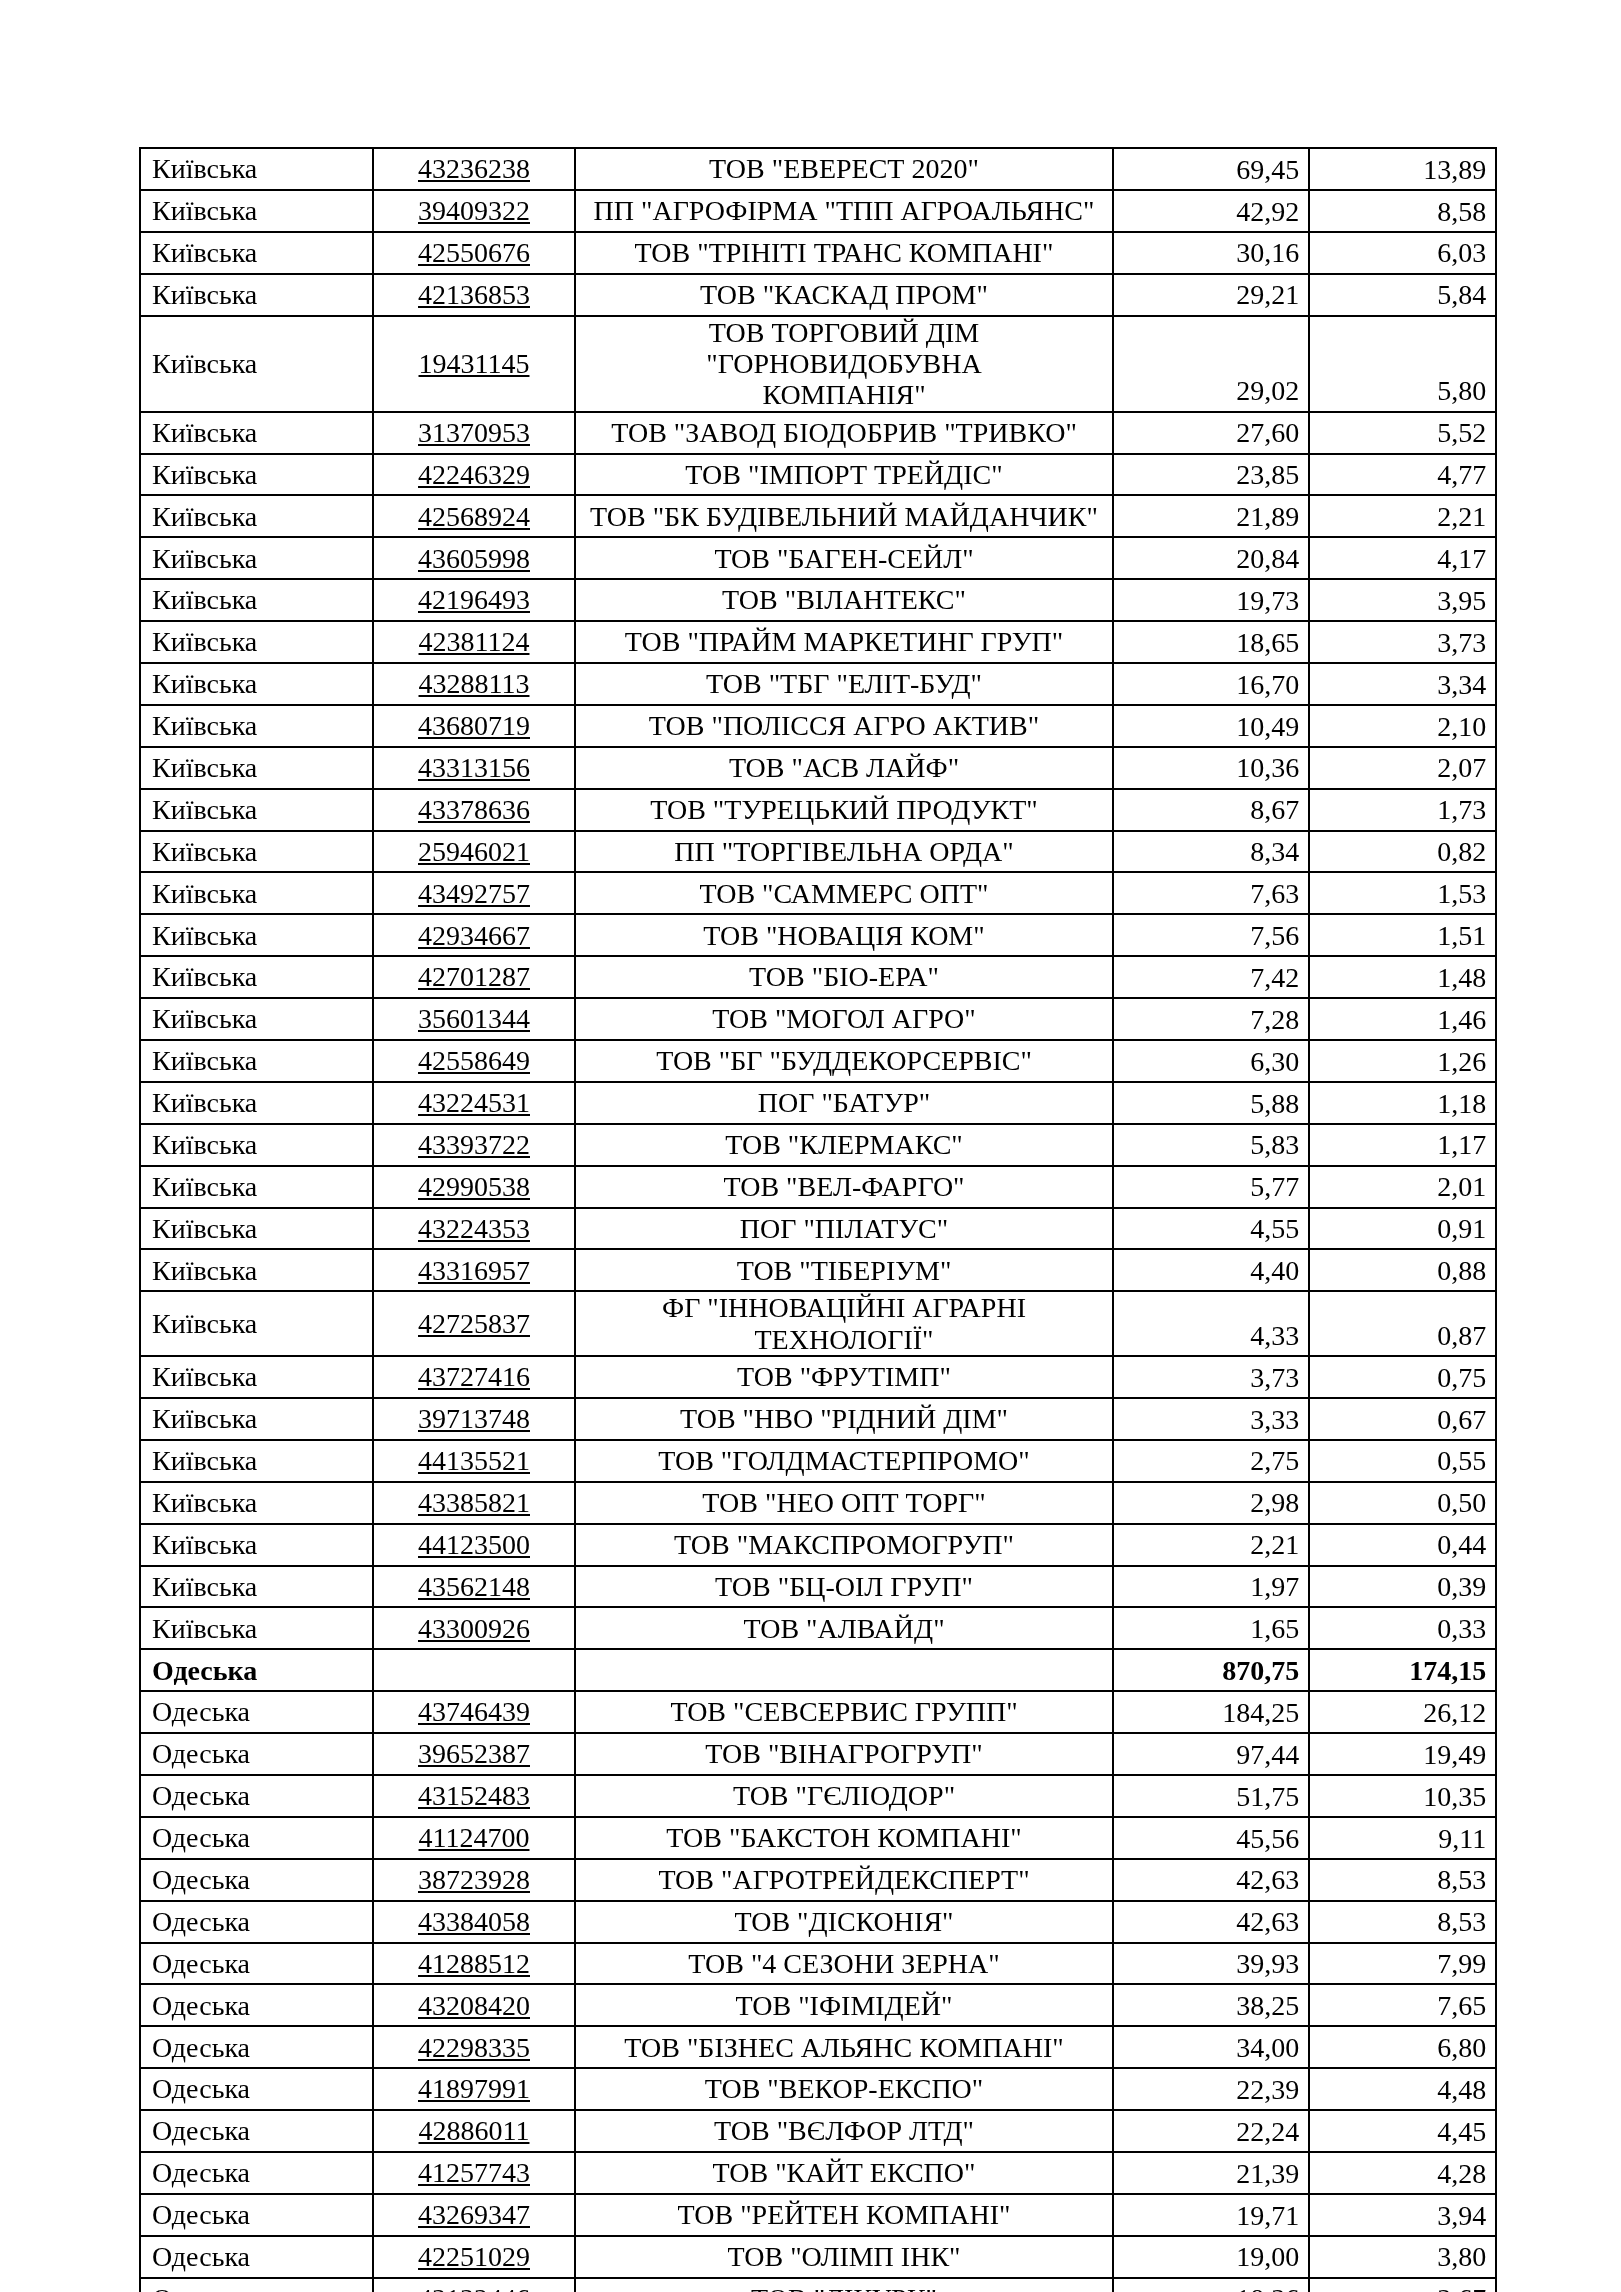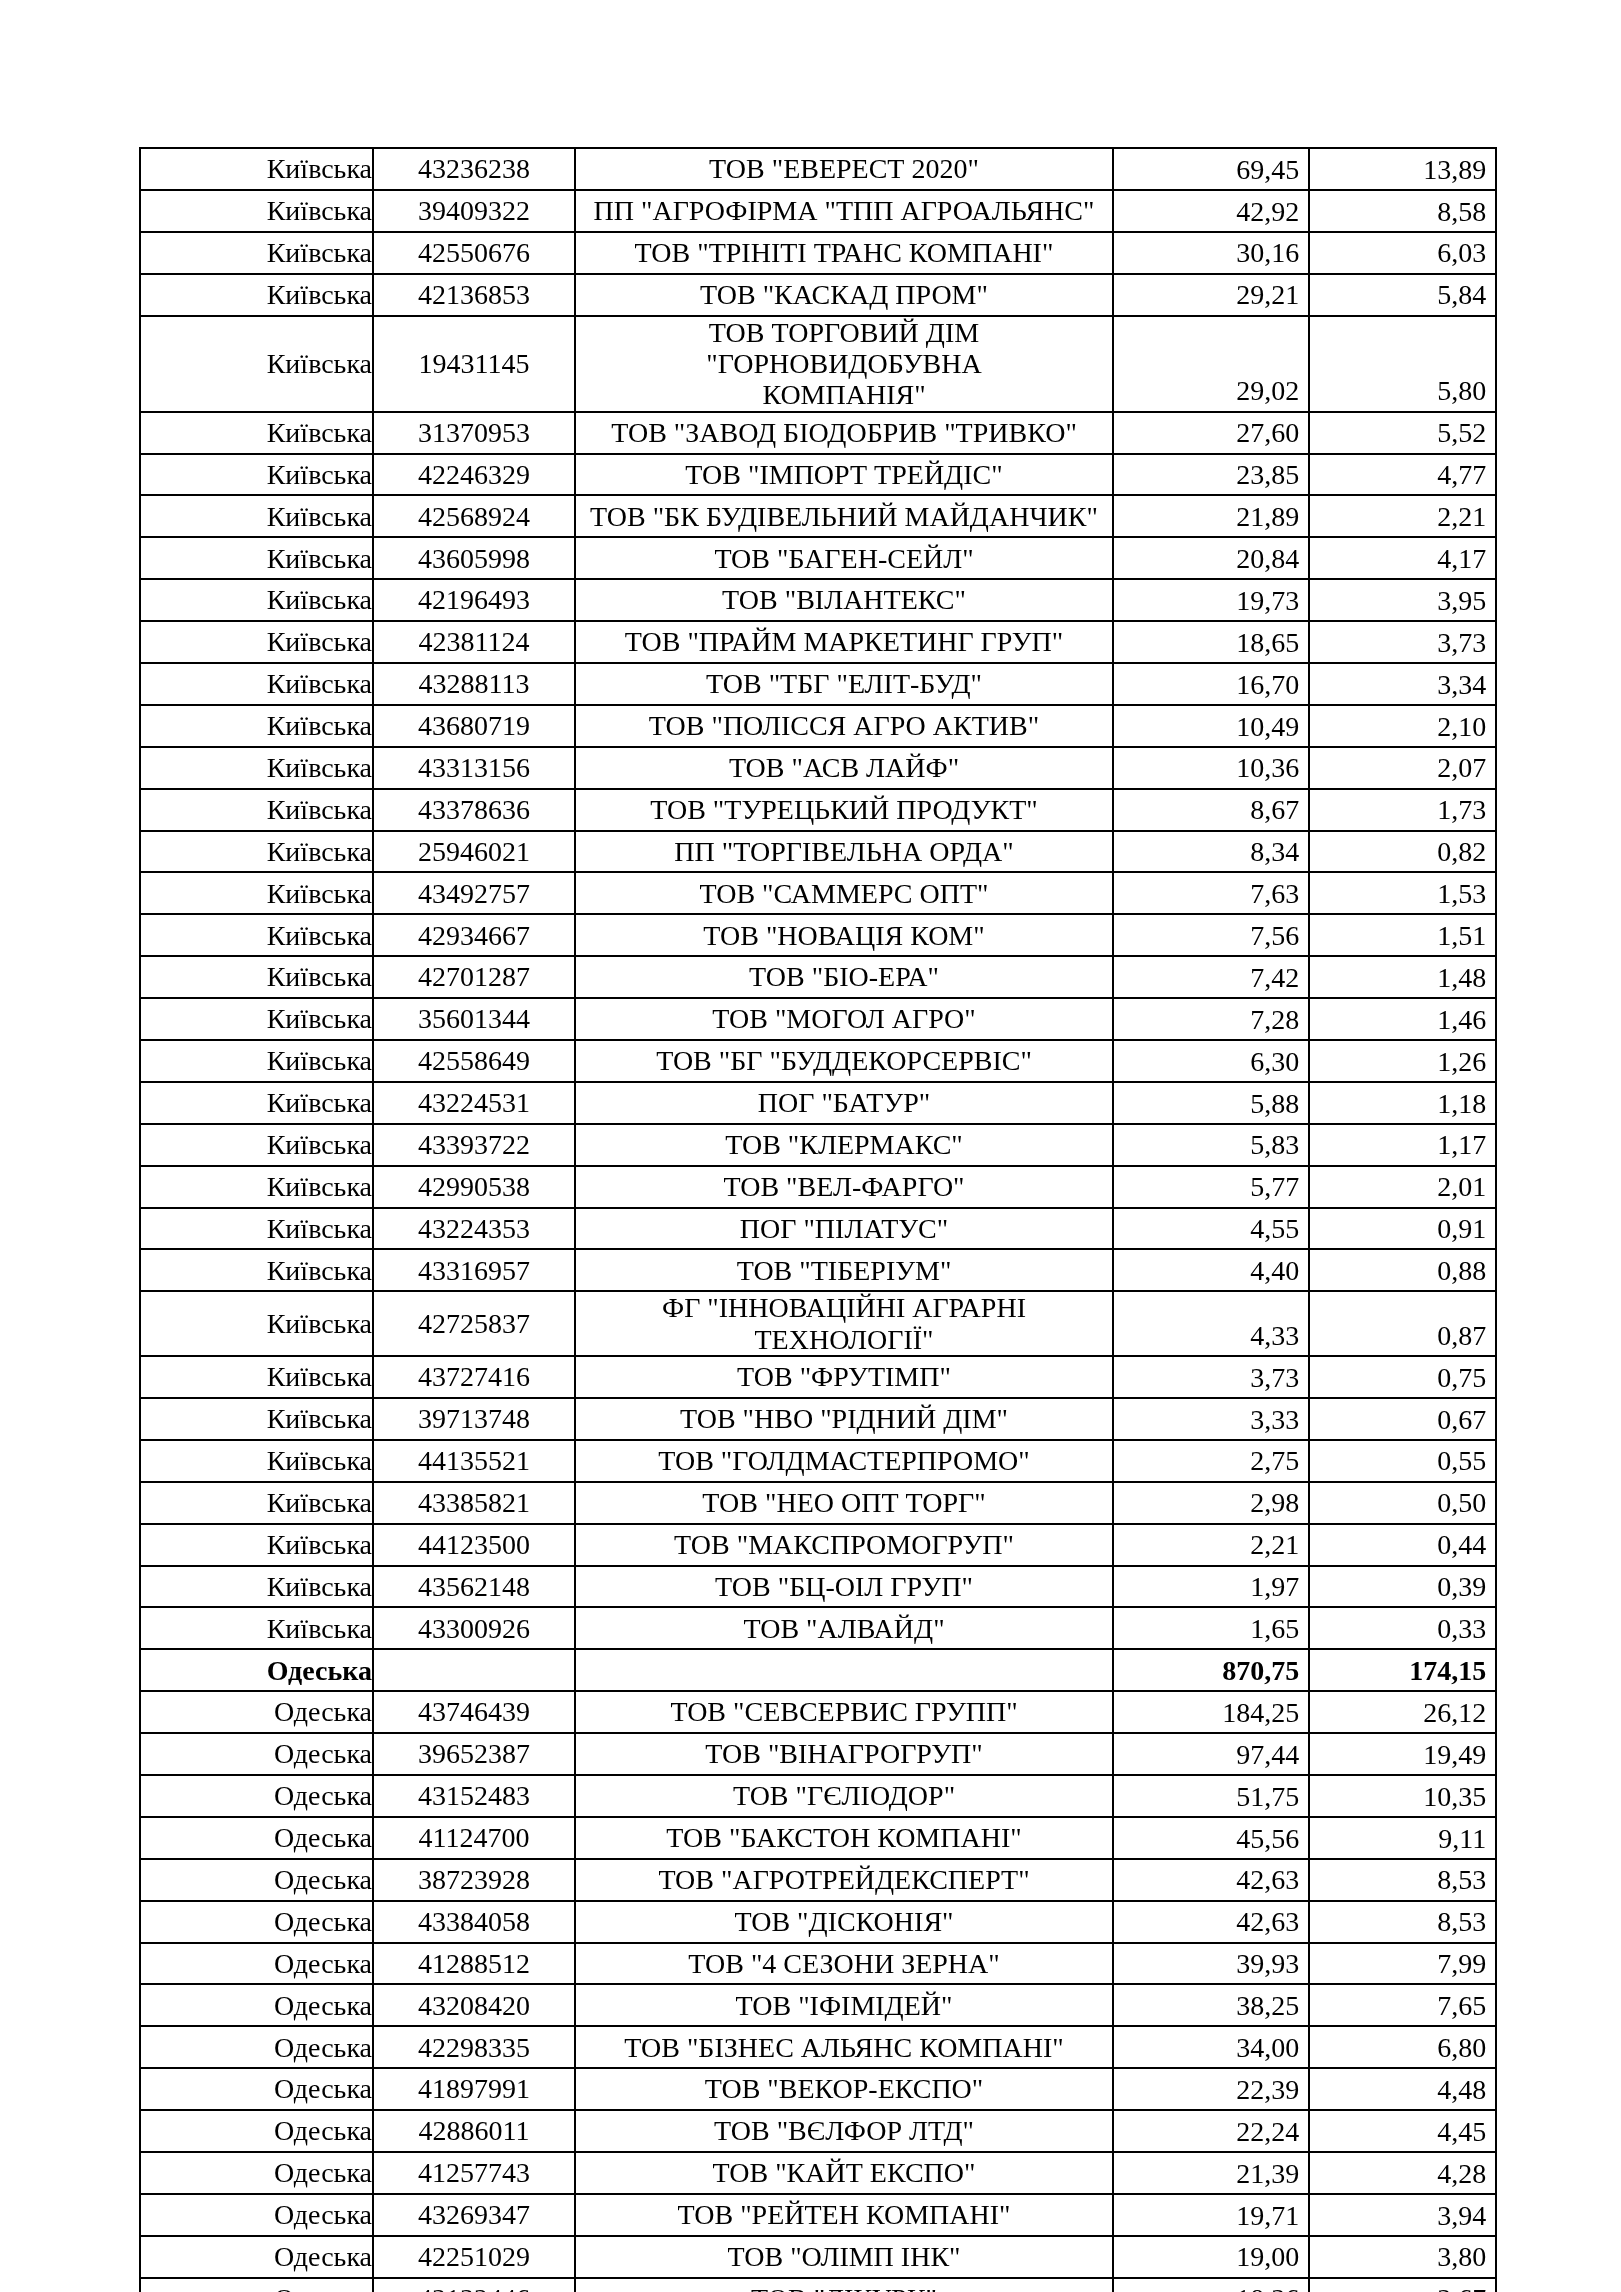--- a/index.html
+++ b/index.html
@@ -36,25 +36,26 @@
     line-height: 1.12;
     height: 36px;
     padding: 0;
     overflow: hidden;
     vertical-align: middle;
   }
   tr.tall td {
     height: 73px;
   }
   .td-region {
-    text-align: right;
-    padding-left: 20px;
+    text-align: left;
+    padding-left: 11px;
   }
   .td-code {
     text-align: center;
+    text-decoration: underline;
   }
   .td-name {
     text-align: center;
     white-space: pre-line;
   }
   .td-value {
     text-align: right;
     padding-right: 8.8px;
     vertical-align: bottom;
     padding-bottom: 3.9px;

